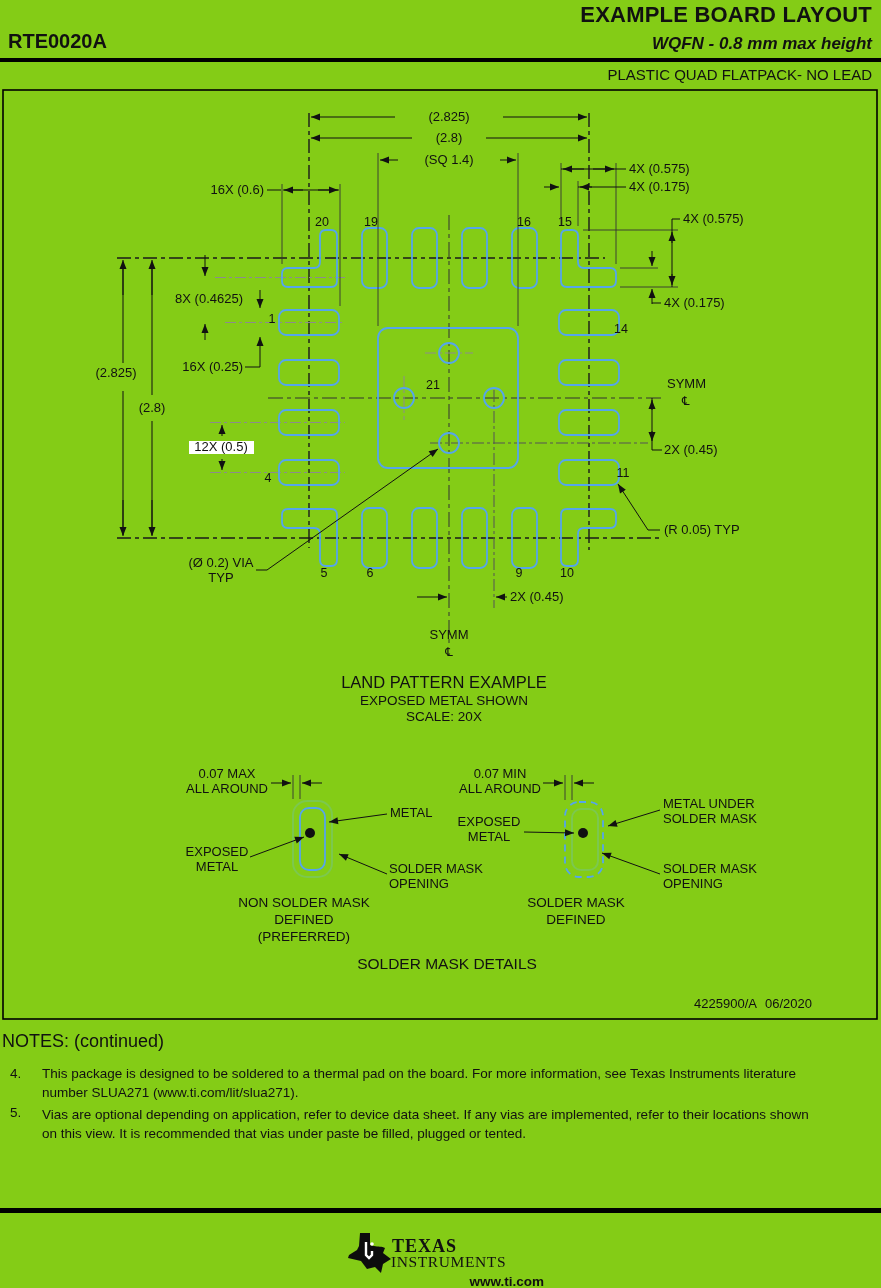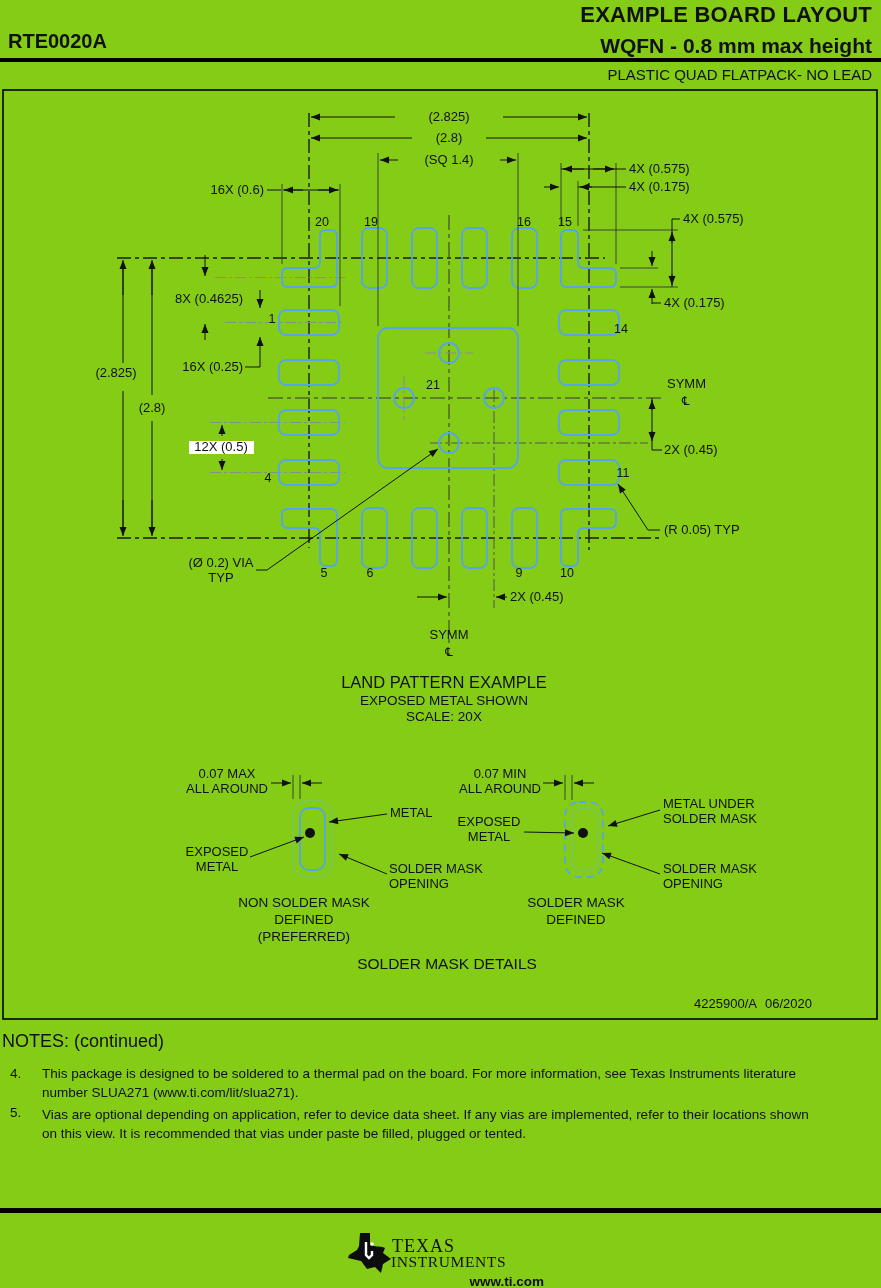--- a/index.html
+++ b/index.html
@@ -1,28 +1,28 @@
 <!DOCTYPE html>
 <html><head>
 <meta charset="utf-8">
 <style>
   html,body{margin:0;padding:0;background:#fff;}
   #page{position:relative;width:881px;height:1288px;background:#84cc16;overflow:hidden;
         font-family:"Liberation Sans",sans-serif;color:#111;}
   .abs{position:absolute;}
   .hdr-title{top:2px;right:9px;font-size:22px;font-weight:bold;letter-spacing:.2px;}
   .hdr-part{top:30px;left:8px;font-size:20px;font-weight:bold;}
-  .hdr-sub{top:34px;right:9px;font-size:21px;font-weight:bold;}
+  .hdr-sub{top:34px;right:9px;font-size:17px;font-weight:bold;font-style:italic;}
   .hdr-rule{top:58px;left:0;width:881px;height:4px;background:#000;}
   .hdr-pkg{top:66px;right:9px;font-size:15px;}
   .notes-head{top:1031px;left:2px;font-size:18px;}
   .note-num{left:10px;width:26px;font-size:13.5px;}
   .note-body{left:42px;width:832px;font-size:13.5px;line-height:19px;}
   .ft-rule{top:1208px;left:0;width:881px;height:5px;background:#000;}
-  .ft-texas{top:1236px;left:392px;font-family:"Liberation Serif",serif;font-weight:normal;
+  .ft-texas{top:1236px;left:392px;font-family:"Liberation Serif",serif;font-weight:bold;
             font-size:18px;letter-spacing:1px;}
   .ft-instr{top:1253px;left:391px;font-family:"Liberation Serif",serif;font-weight:normal;
             font-size:15.5px;letter-spacing:.6px;}
   .ft-url{top:1274px;left:364px;width:180px;text-align:right;font-size:13.5px;font-weight:bold;}
   
   svg text{font-family:"Liberation Sans",sans-serif;fill:#111;}
   .t13{font-size:13px;} .t12{font-size:12.5px;} .t14{font-size:13.5px;}
   .cap1{font-size:16.5px;} .t15{font-size:15.5px;}
   .mid{text-anchor:middle;} .end{text-anchor:end;}
   .clsym{font-family:"DejaVu Sans",sans-serif;font-size:12px;}

